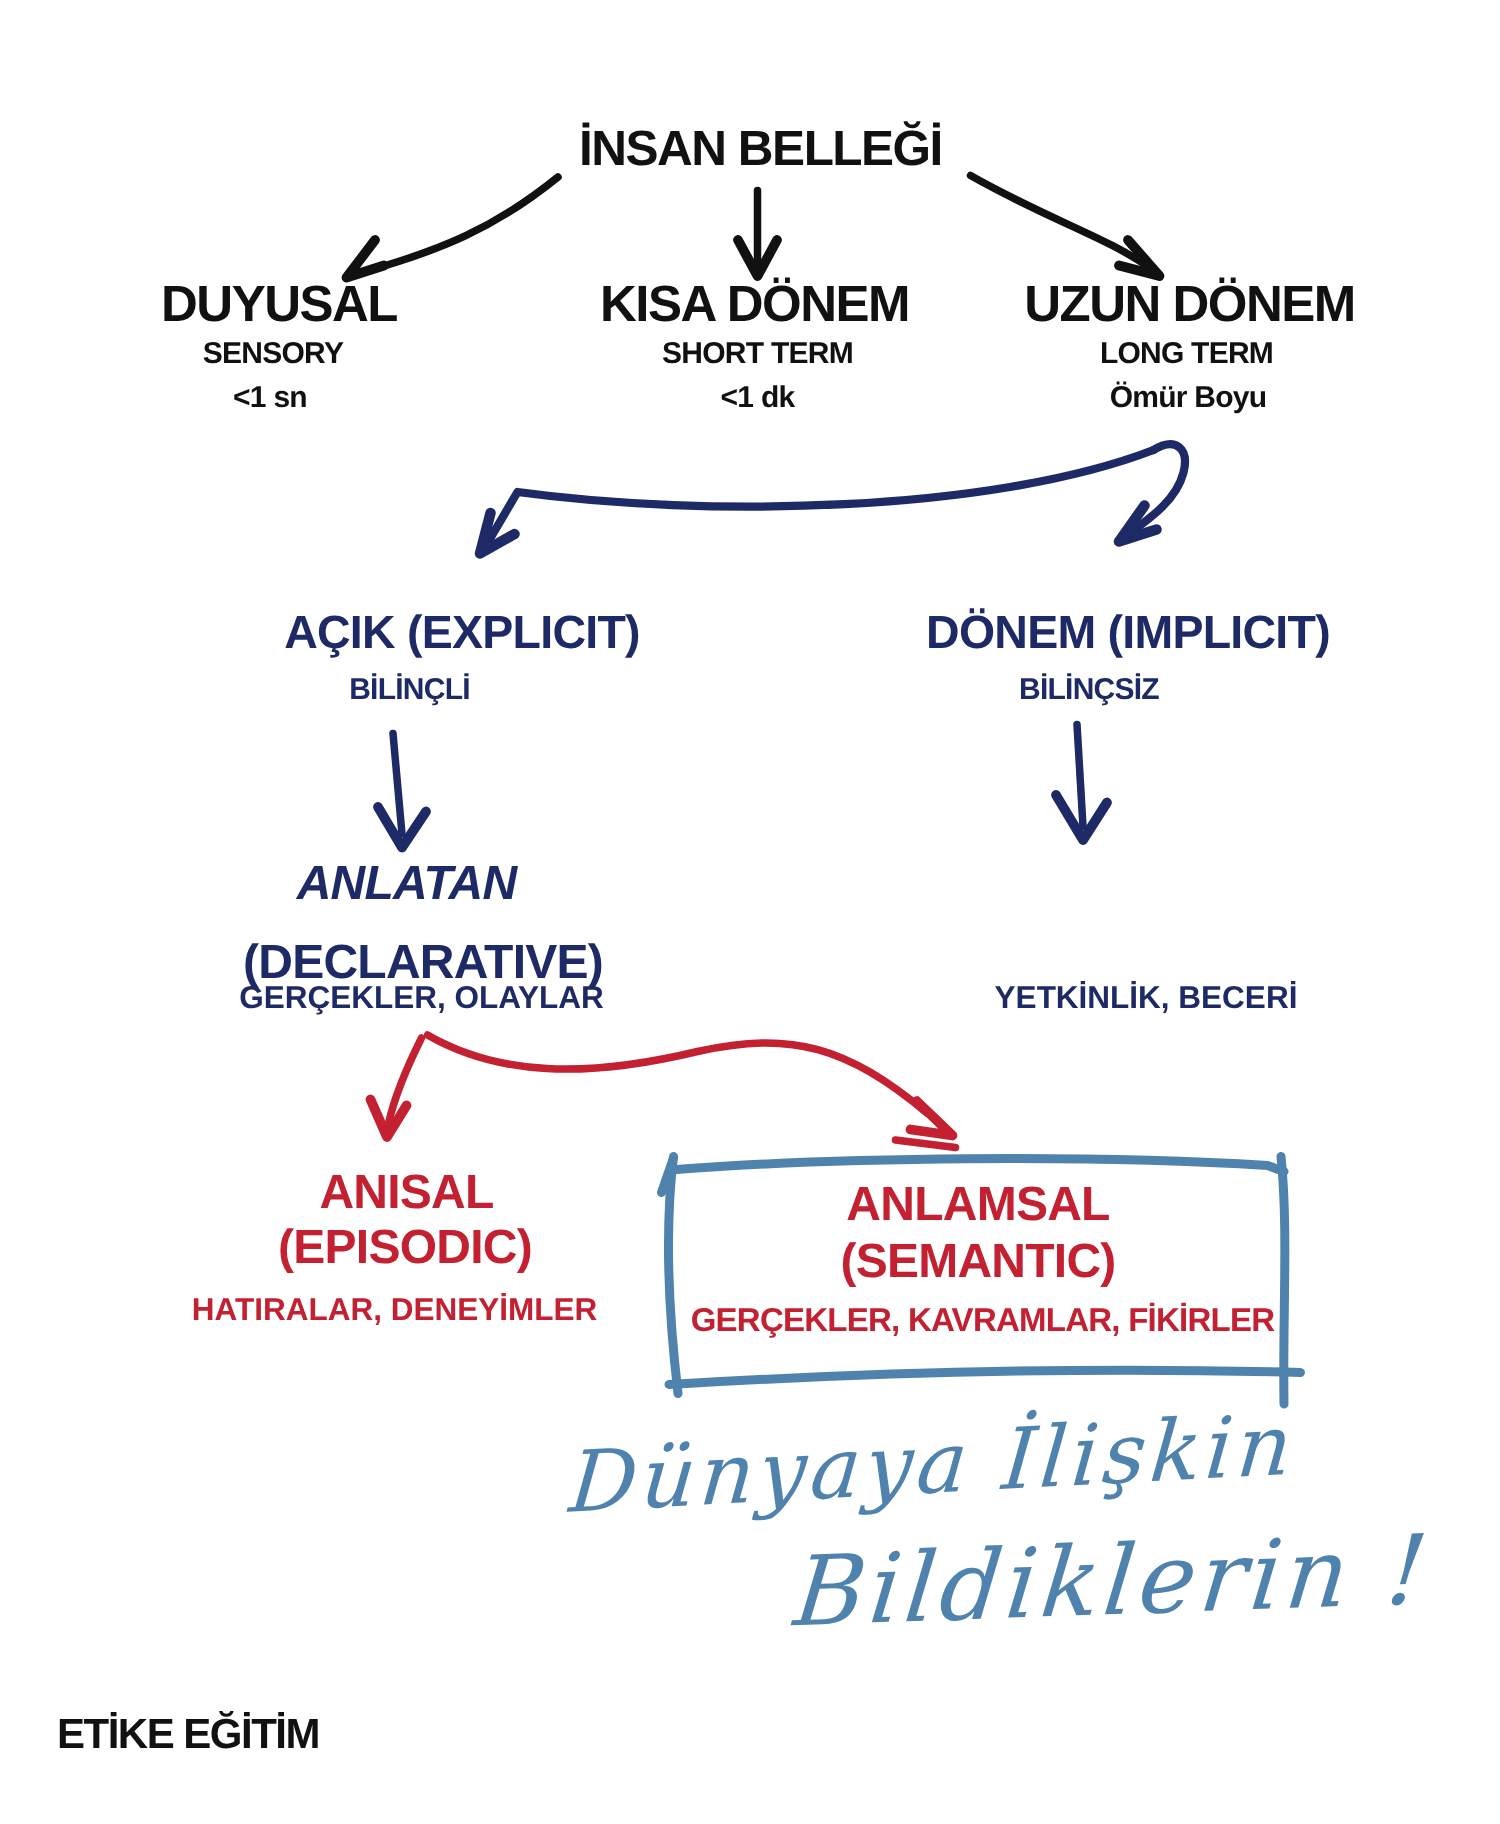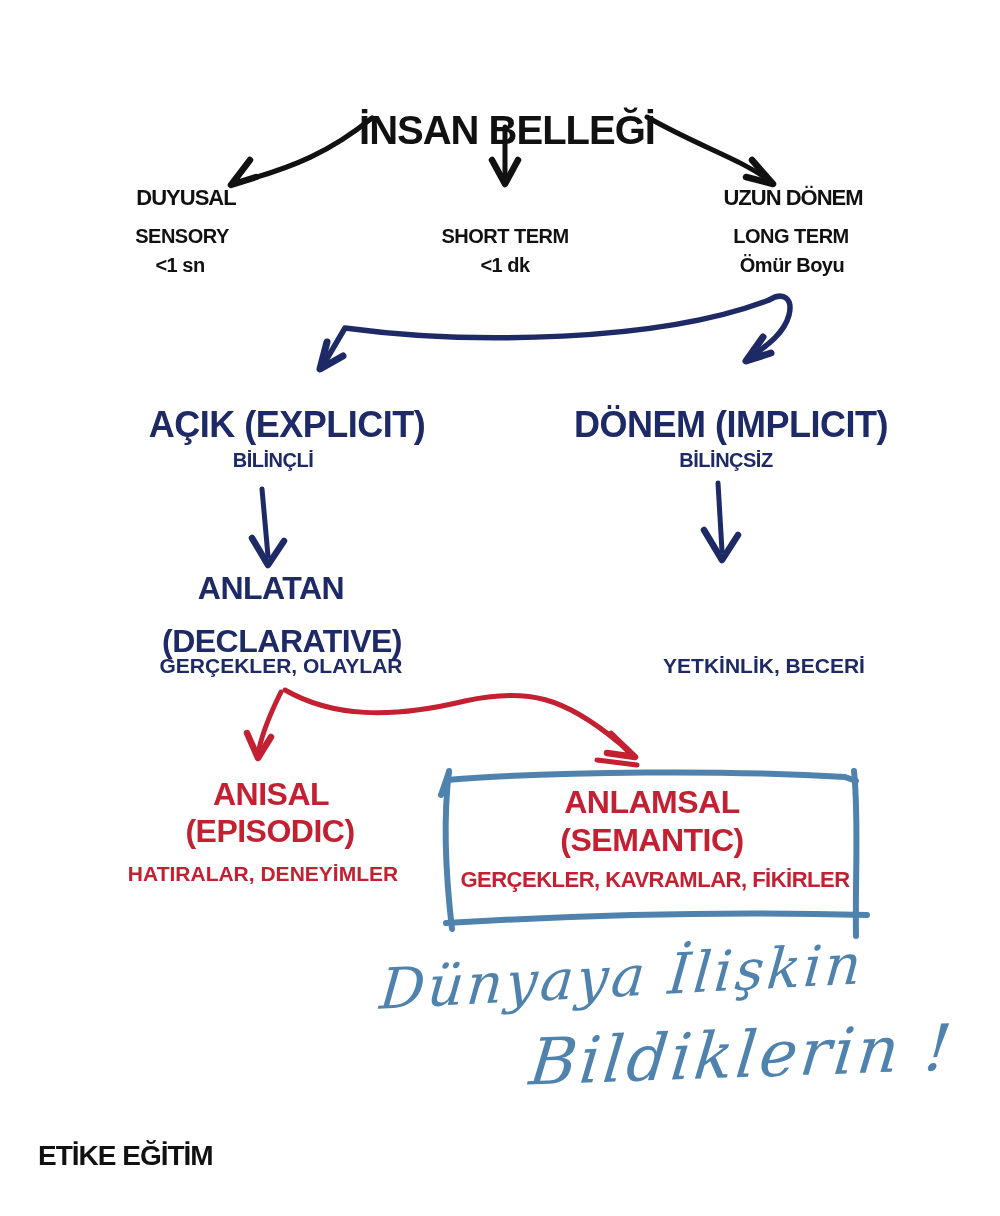--- a/index.html
+++ b/index.html
@@ -31,23 +31,23 @@
     white-space:nowrap;
     font-weight:700;
     line-height:1.05;
     letter-spacing:-0.5px;
     text-align:center;
   }
   .ink{color:var(--ink);}
   .navy{color:var(--navy);}
   .red{color:var(--red);}
 
-  .fs-title{font-size:40px;letter-spacing:-1px;margin-top:27px;}
-  .fs-h1{font-size:22px;letter-spacing:-1px;}
-  .fs-h2{font-size:36px;letter-spacing:-0.5px;}
+  .fs-title{font-size:33px;letter-spacing:-1px;}
+  .fs-h1{font-size:34px;letter-spacing:-1px;}
+  .fs-h2{font-size:31px;letter-spacing:-0.5px;margin-left:21px;}
   .fs-h3{font-size:32px;letter-spacing:-0.5px;}
   .fs-sub2{font-size:20px;}
   .fs-detail{font-size:21px;letter-spacing:0px;}
 
   .handwrite{
     position:absolute;
     transform:translateX(-50%) rotate(-3deg) skewX(-8deg);
     white-space:nowrap;
     font-family:"DejaVu Serif","Liberation Serif",serif;
     font-style:italic;
@@ -100,34 +100,35 @@
     <path class="stroke-steel" stroke-width="6" d="M 446 923 C 580 915, 720 911, 867 915"></path>
     <path class="stroke-steel" stroke-width="6" d="M 854 771 C 859 820, 855 875, 856 936"></path>
   </svg>
 
   <div class="txt ink fs-title" style="left:507px;top:82px;">İNSAN BELLEĞİ</div>
 
   <div class="txt ink fs-h1" style="left:186px;top:186px;">DUYUSAL</div>
   <div class="txt ink fs-sub2" style="left:182px;top:226px;">SENSORY</div>
   <div class="txt ink fs-sub2" style="left:180px;top:255px;">&lt;1 sn</div>
 
+  <div class="txt ink fs-h1" style="left:503px;top:186px;">KISA DÖNEM</div>
   <div class="txt ink fs-sub2" style="left:505px;top:226px;">SHORT TERM</div>
   <div class="txt ink fs-sub2" style="left:505px;top:255px;">&lt;1 dk</div>
 
   <div class="txt ink fs-h1" style="left:793px;top:186px;">UZUN DÖNEM</div>
   <div class="txt ink fs-sub2" style="left:791px;top:226px;">LONG TERM</div>
   <div class="txt ink fs-sub2" style="left:792px;top:255px;">Ömür Boyu</div>
 
   <div class="txt navy fs-h2" style="left:287px;top:406px;">AÇIK (EXPLICIT)</div>
   <div class="txt navy fs-sub2" style="left:273px;top:450px;">BİLİNÇLİ</div>
 
   <div class="txt navy fs-h2" style="left:731px;top:406px;">DÖNEM (IMPLICIT)</div>
   <div class="txt navy fs-sub2" style="left:726px;top:450px;">BİLİNÇSİZ</div>
 
-  <div class="txt navy fs-h3" style="left:271px;top:572px;">ANLATAN</div>
+  <div class="txt navy fs-h3" style="left:271px;top:572px;font-style:italic;">ANLATAN</div>
   <div class="txt navy fs-h3" style="left:282px;top:625px;">(DECLARATIVE)</div>
   <div class="txt navy fs-detail" style="left:281px;top:655px;">GERÇEKLER, OLAYLAR</div>
 
   <div class="txt navy fs-detail" style="left:764px;top:655px;">YETKİNLİK, BECERİ</div>
 
   <div class="txt red fs-h3" style="left:271px;top:778px;">ANISAL</div>
   <div class="txt red fs-h3" style="left:270px;top:815px;">(EPISODIC)</div>
   <div class="txt red fs-detail" style="left:263px;top:863px;">HATIRALAR, DENEYİMLER</div>
 
   <div class="txt red fs-h3" style="left:652px;top:786px;">ANLAMSAL</div>

